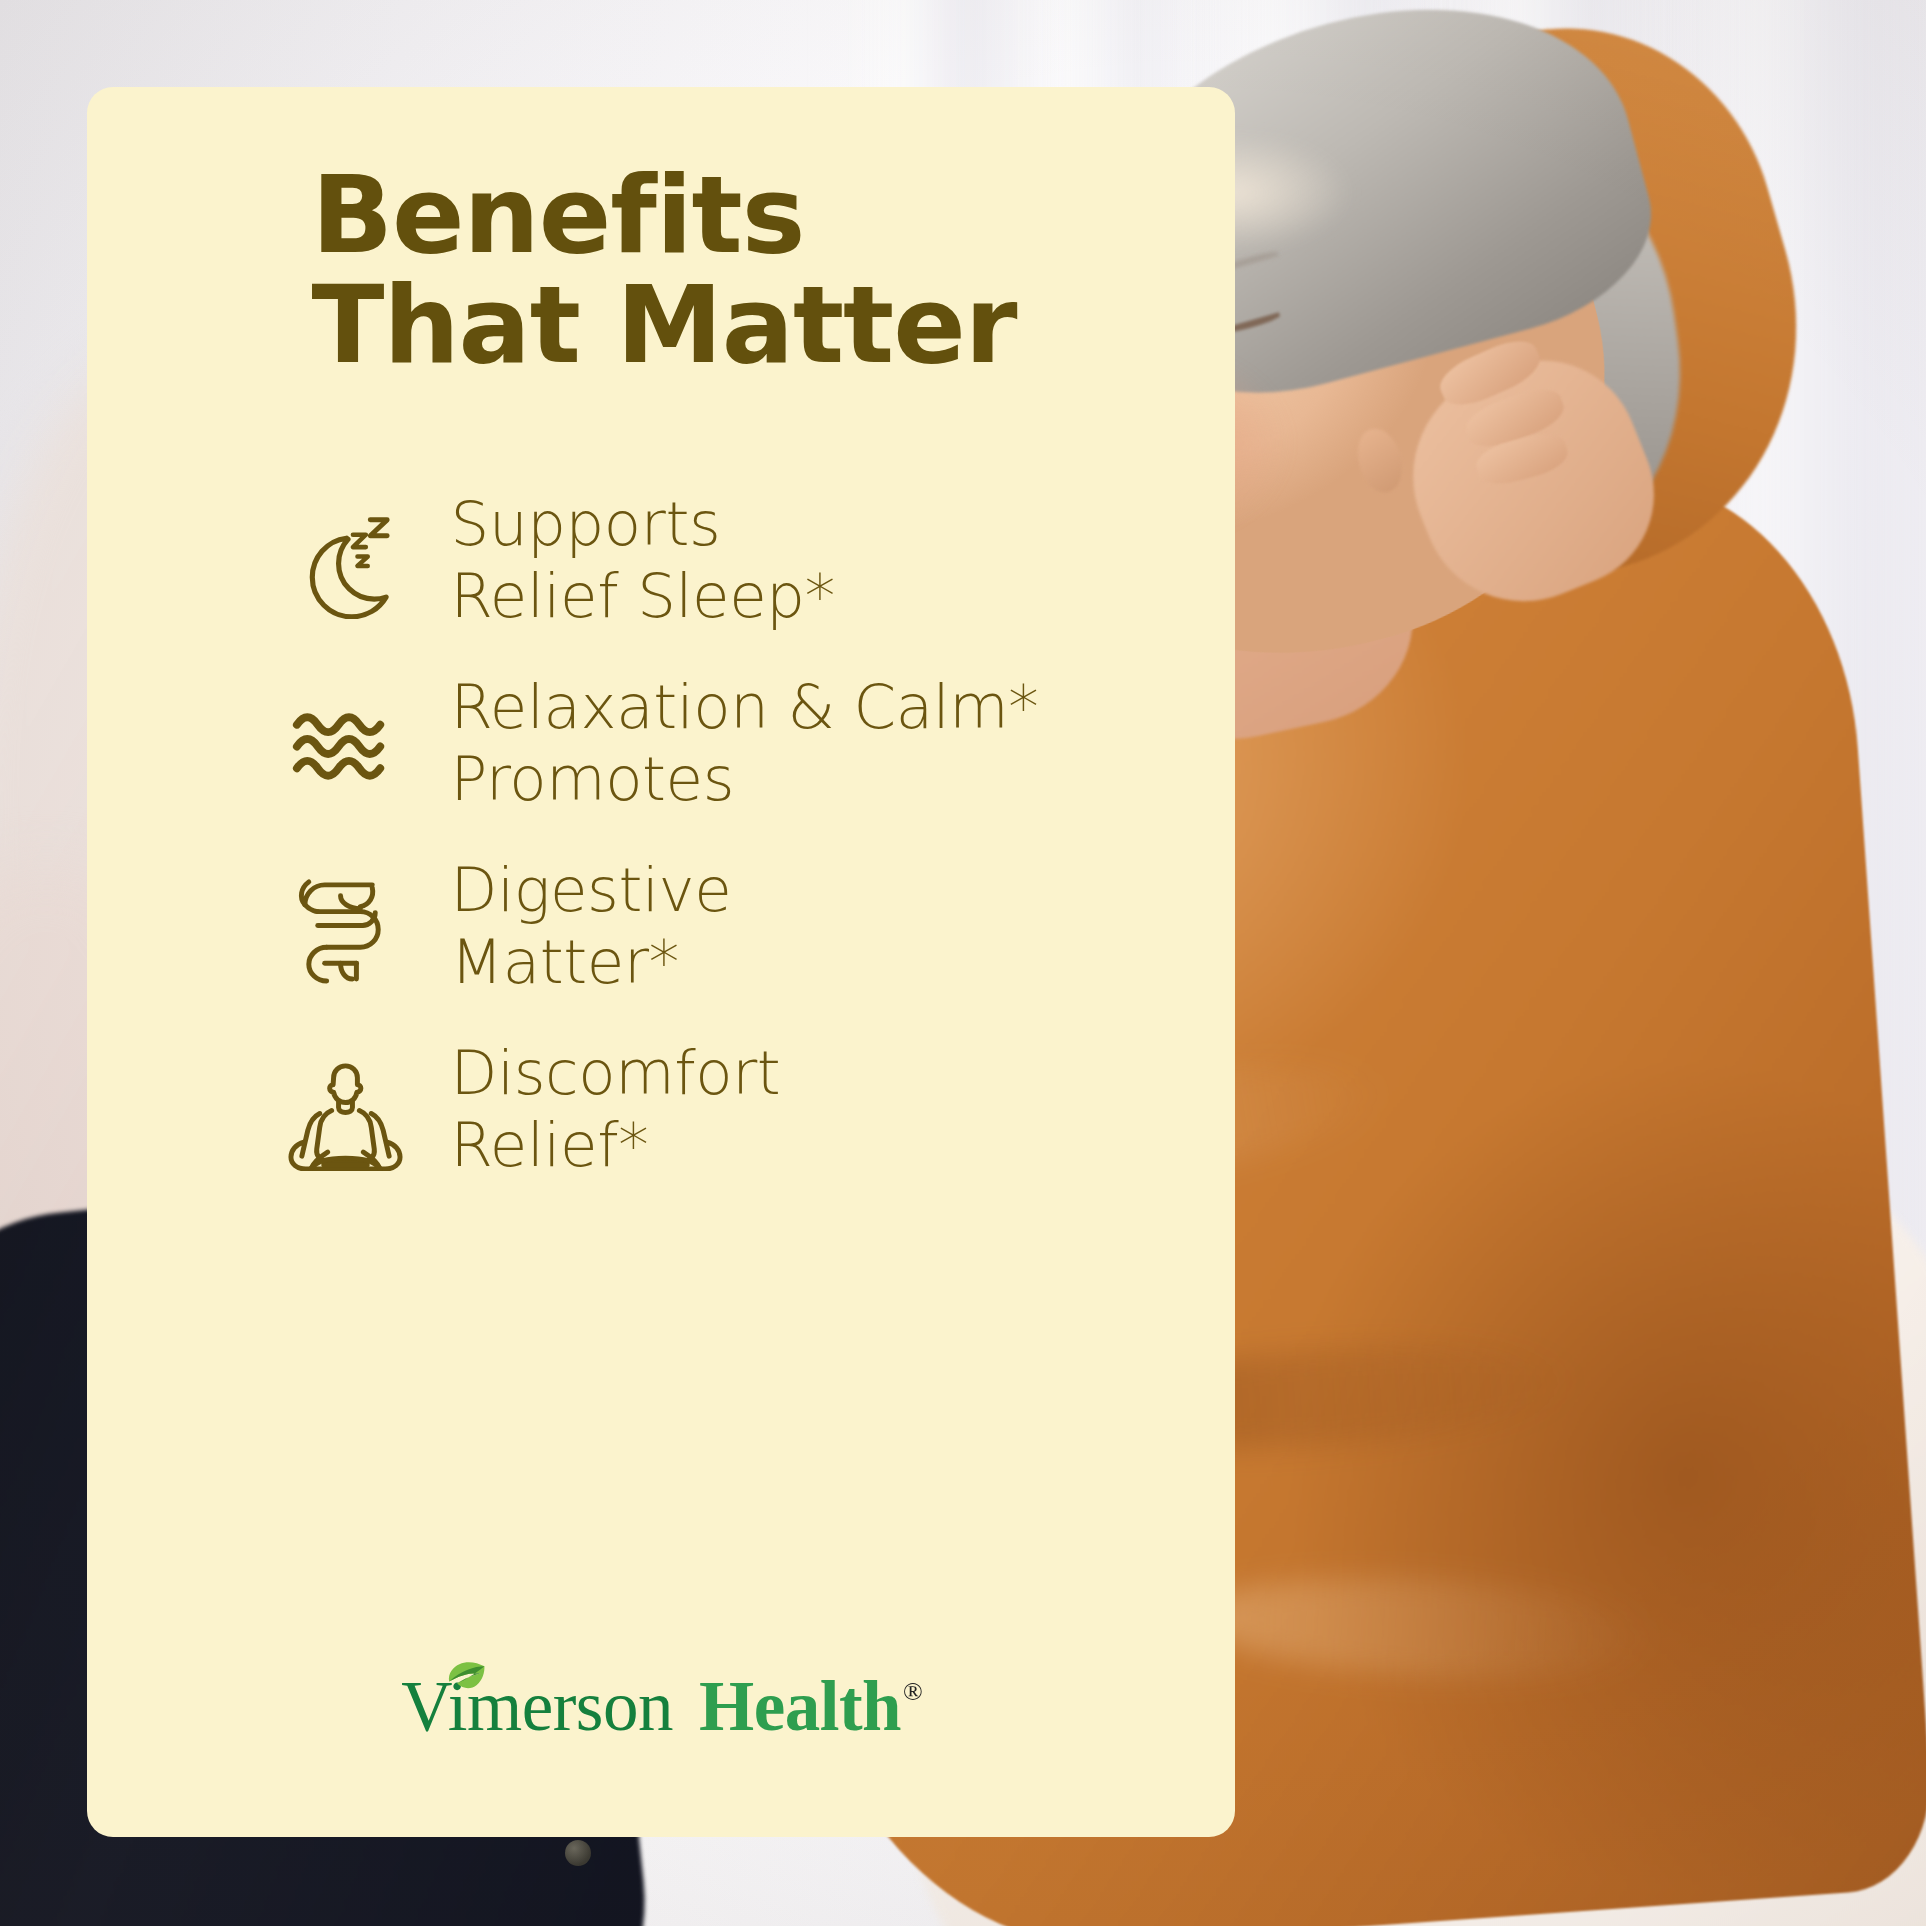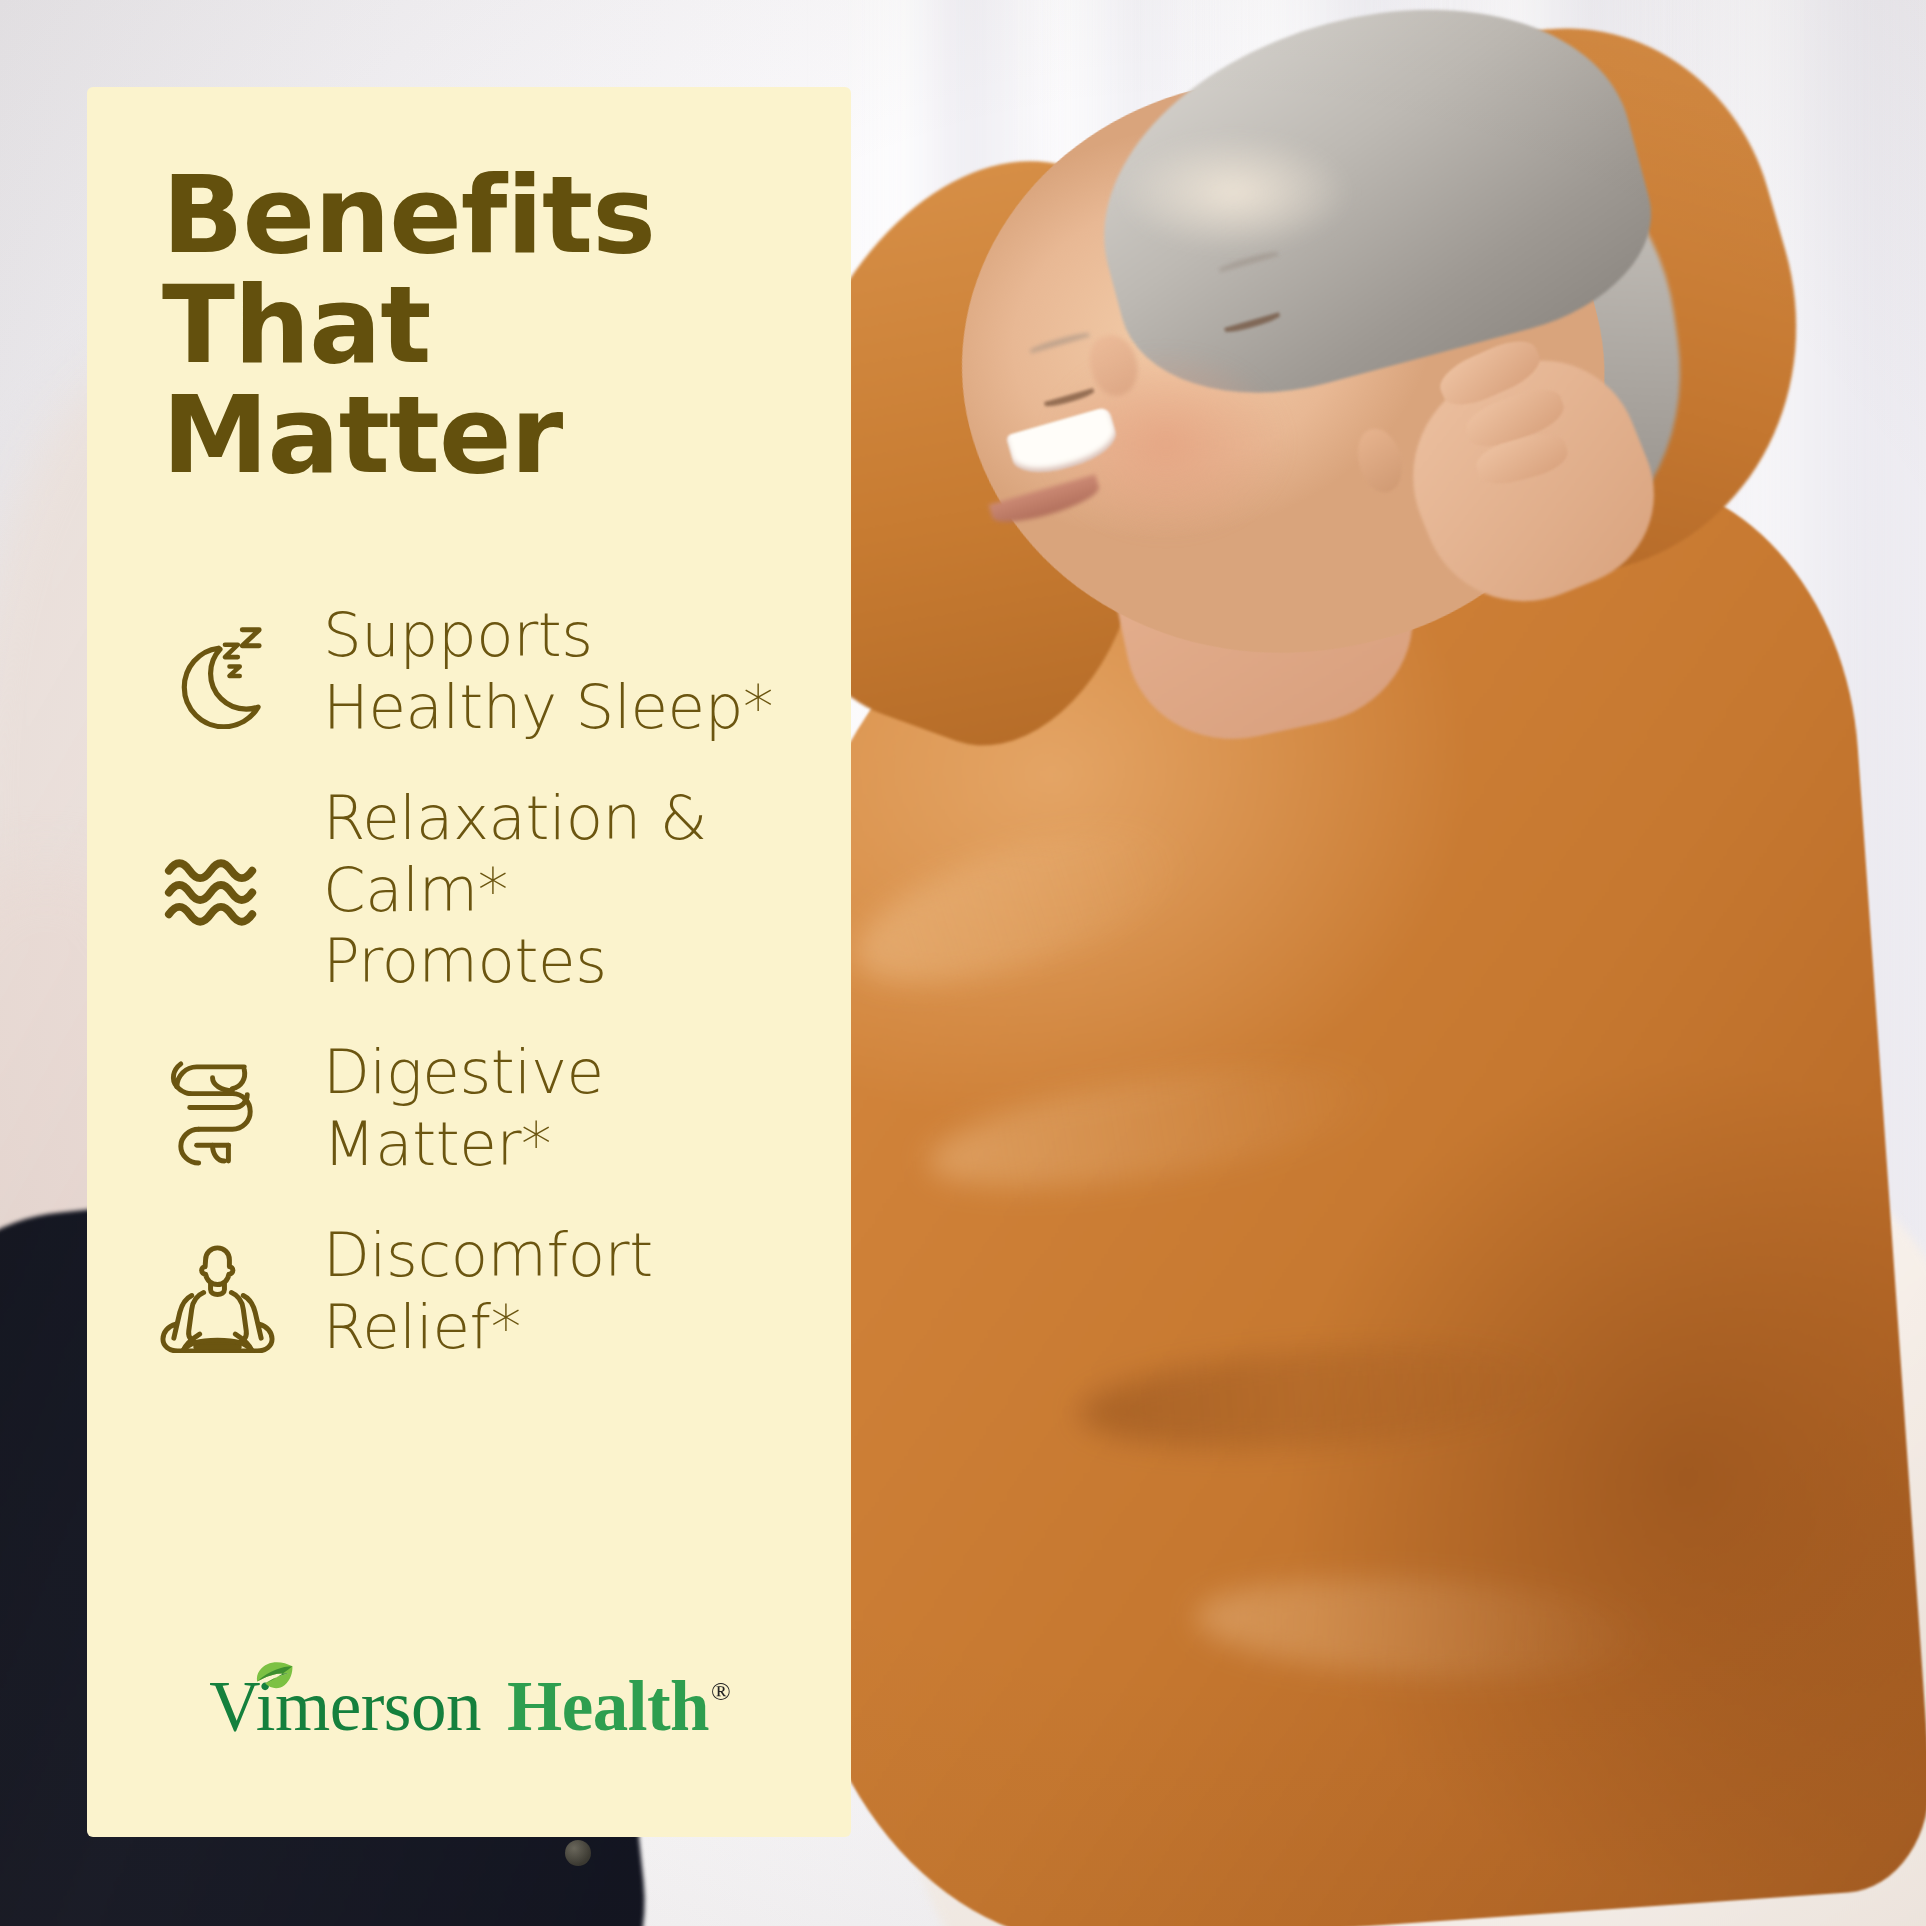--- a/index.html
+++ b/index.html
@@ -222,23 +222,23 @@
   
   .vignette {
     position:absolute; inset:0;
     background:radial-gradient(ellipse 82% 78% at 62% 46%, rgba(0,0,0,0) 52%, rgba(60,40,20,.10) 100%);
   }
 
   
   #card {
     position:absolute;
     left:87px; top:87px;
-    width:764px; height:1750px;
+    width:1148px; height:1750px;
     background:#FBF3CD;
-    border-radius:6px;
+    border-radius:26px;
     padding:73px 69px 0 69px;
     display:flex; flex-direction:column;align-items:center;
   }
 
   .headline {
     font-family:"DejaVu Sans", sans-serif;
     font-weight:bold;
     font-size:107px;
     line-height:1.03;
     letter-spacing:-1px;
@@ -362,21 +362,21 @@
         <svg width="117" height="117" viewBox="0 0 118 118" fill="none" stroke="#6B5510" stroke-width="5.2" stroke-linecap="round" stroke-linejoin="round">
           <path d="M60 36.5c-20 2.5-34.5 19.5-34.5 39.5 0 22 17.8 39.8 39.8 39.8 14.8 0 27.7-8 34.6-19.9
                    -3.7 1.3-7.7 2-11.9 2-19.9 0-36-16.1-36-36 0-9.4 3.6-18 9.5-24.4"></path>
           <path d="M84 18h17l-17 16h17" stroke-width="5"></path>
           <path d="M66.5 33h13l-13 12.5h13" stroke-width="4.6"></path>
           <path d="M71 55h10.5L71 64.5h10.5" stroke-width="4.4"></path>
         </svg>
       </span>
       <div class="benefit-text">
         <div>Supports</div>
-        <div>Healthy Sleep*</div>
+        <div>Relief Sleep*</div>
       </div>
     </div>
 
     <div class="benefit">
       <span class="benefit-icon">
         <svg width="117" height="117" viewBox="0 0 118 118" fill="none" stroke="#6B5510" stroke-width="8" stroke-linecap="round" stroke-linejoin="round">
           <path d="M10 40c7-10 14-10 21 0s14 10 21 0 14-10 21 0 14 10 21 0"></path>
           <path d="M10 62c7-10 14-10 21 0s14 10 21 0 14-10 21 0 14 10 21 0"></path>
           <path d="M10 84c7-10 14-10 21 0s14 10 21 0 14-10 21 0 14 10 21 0"></path>
         </svg>

